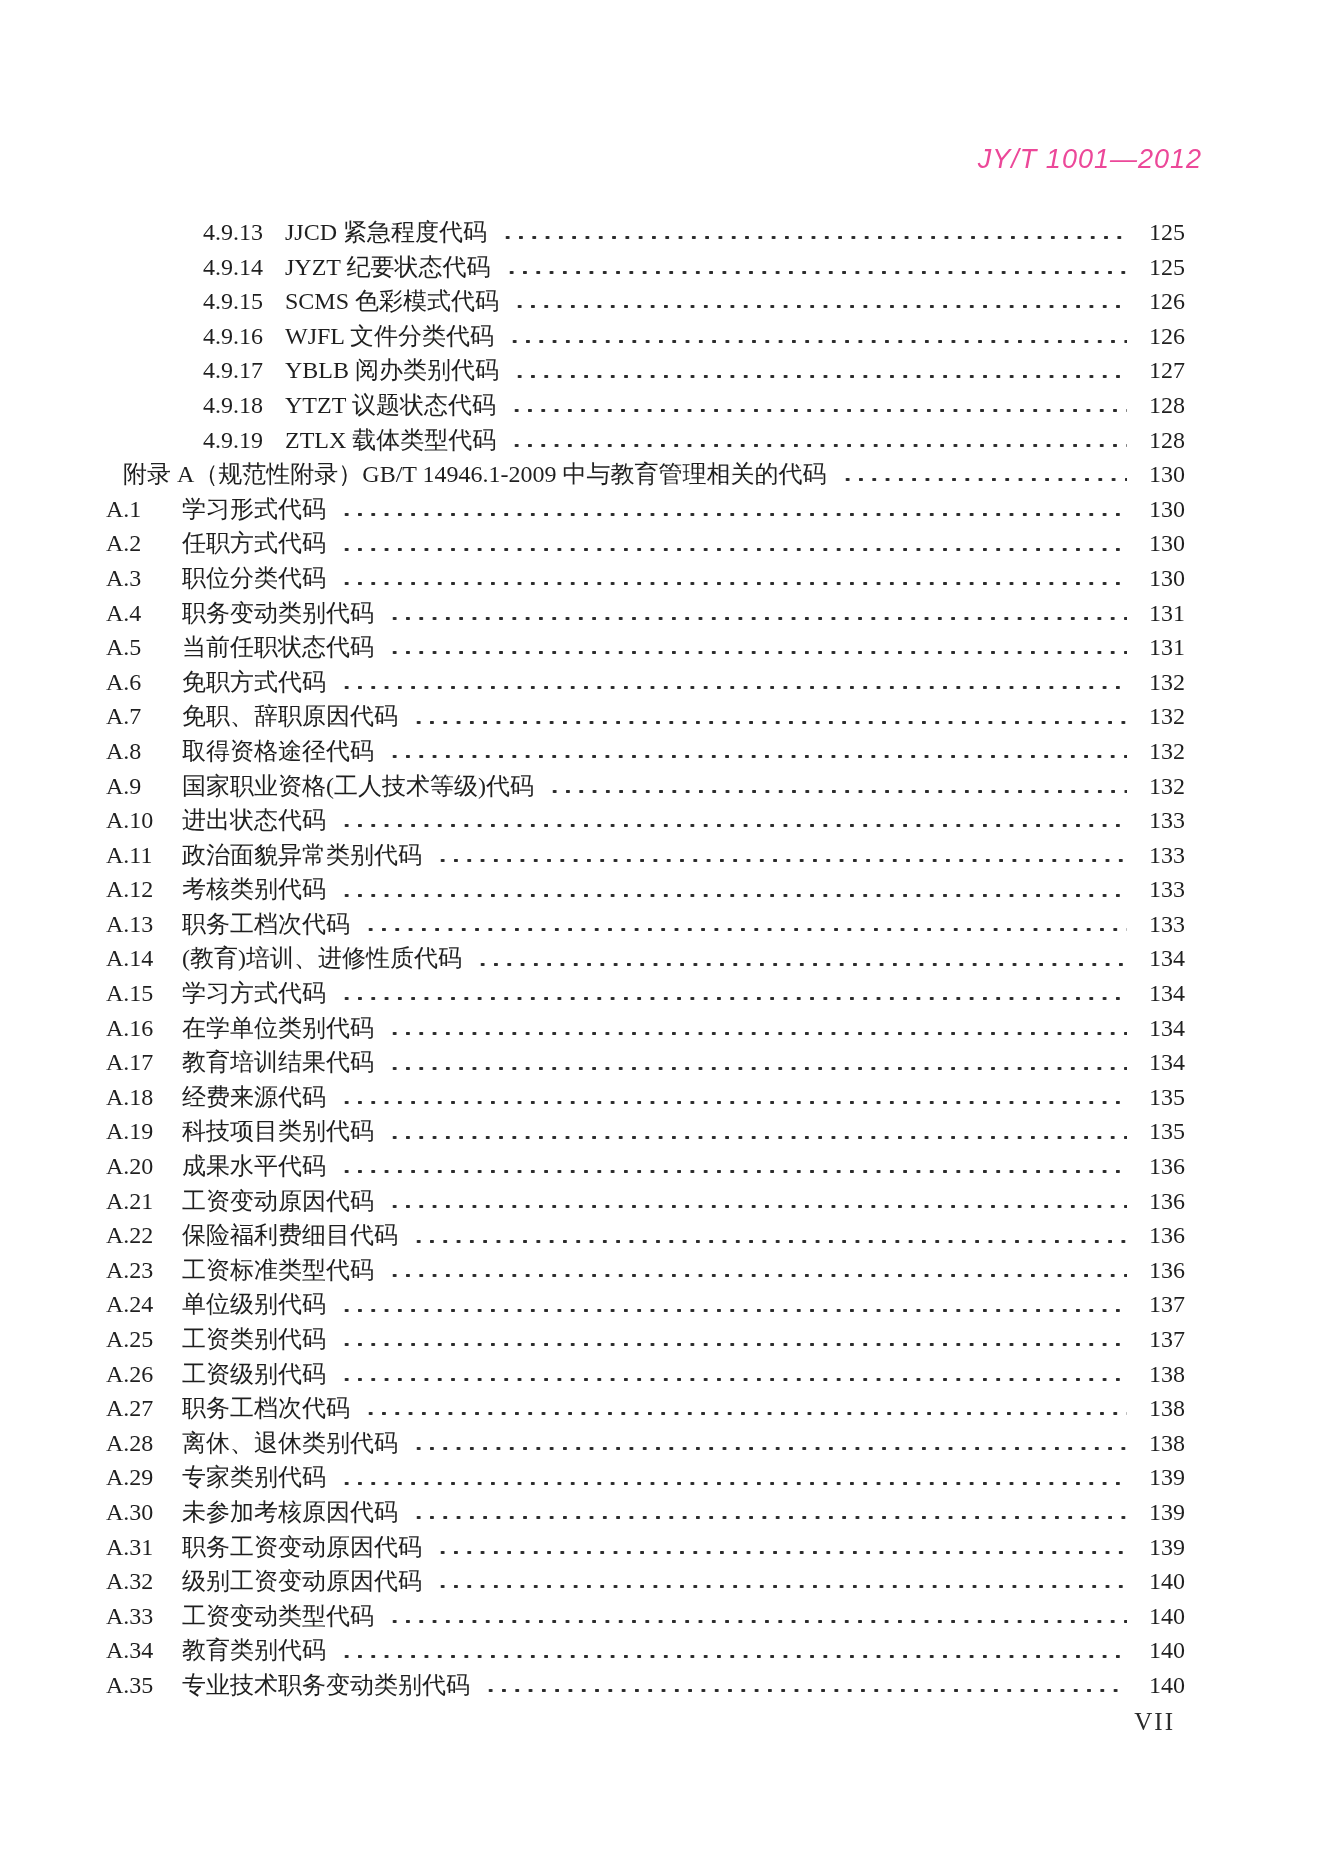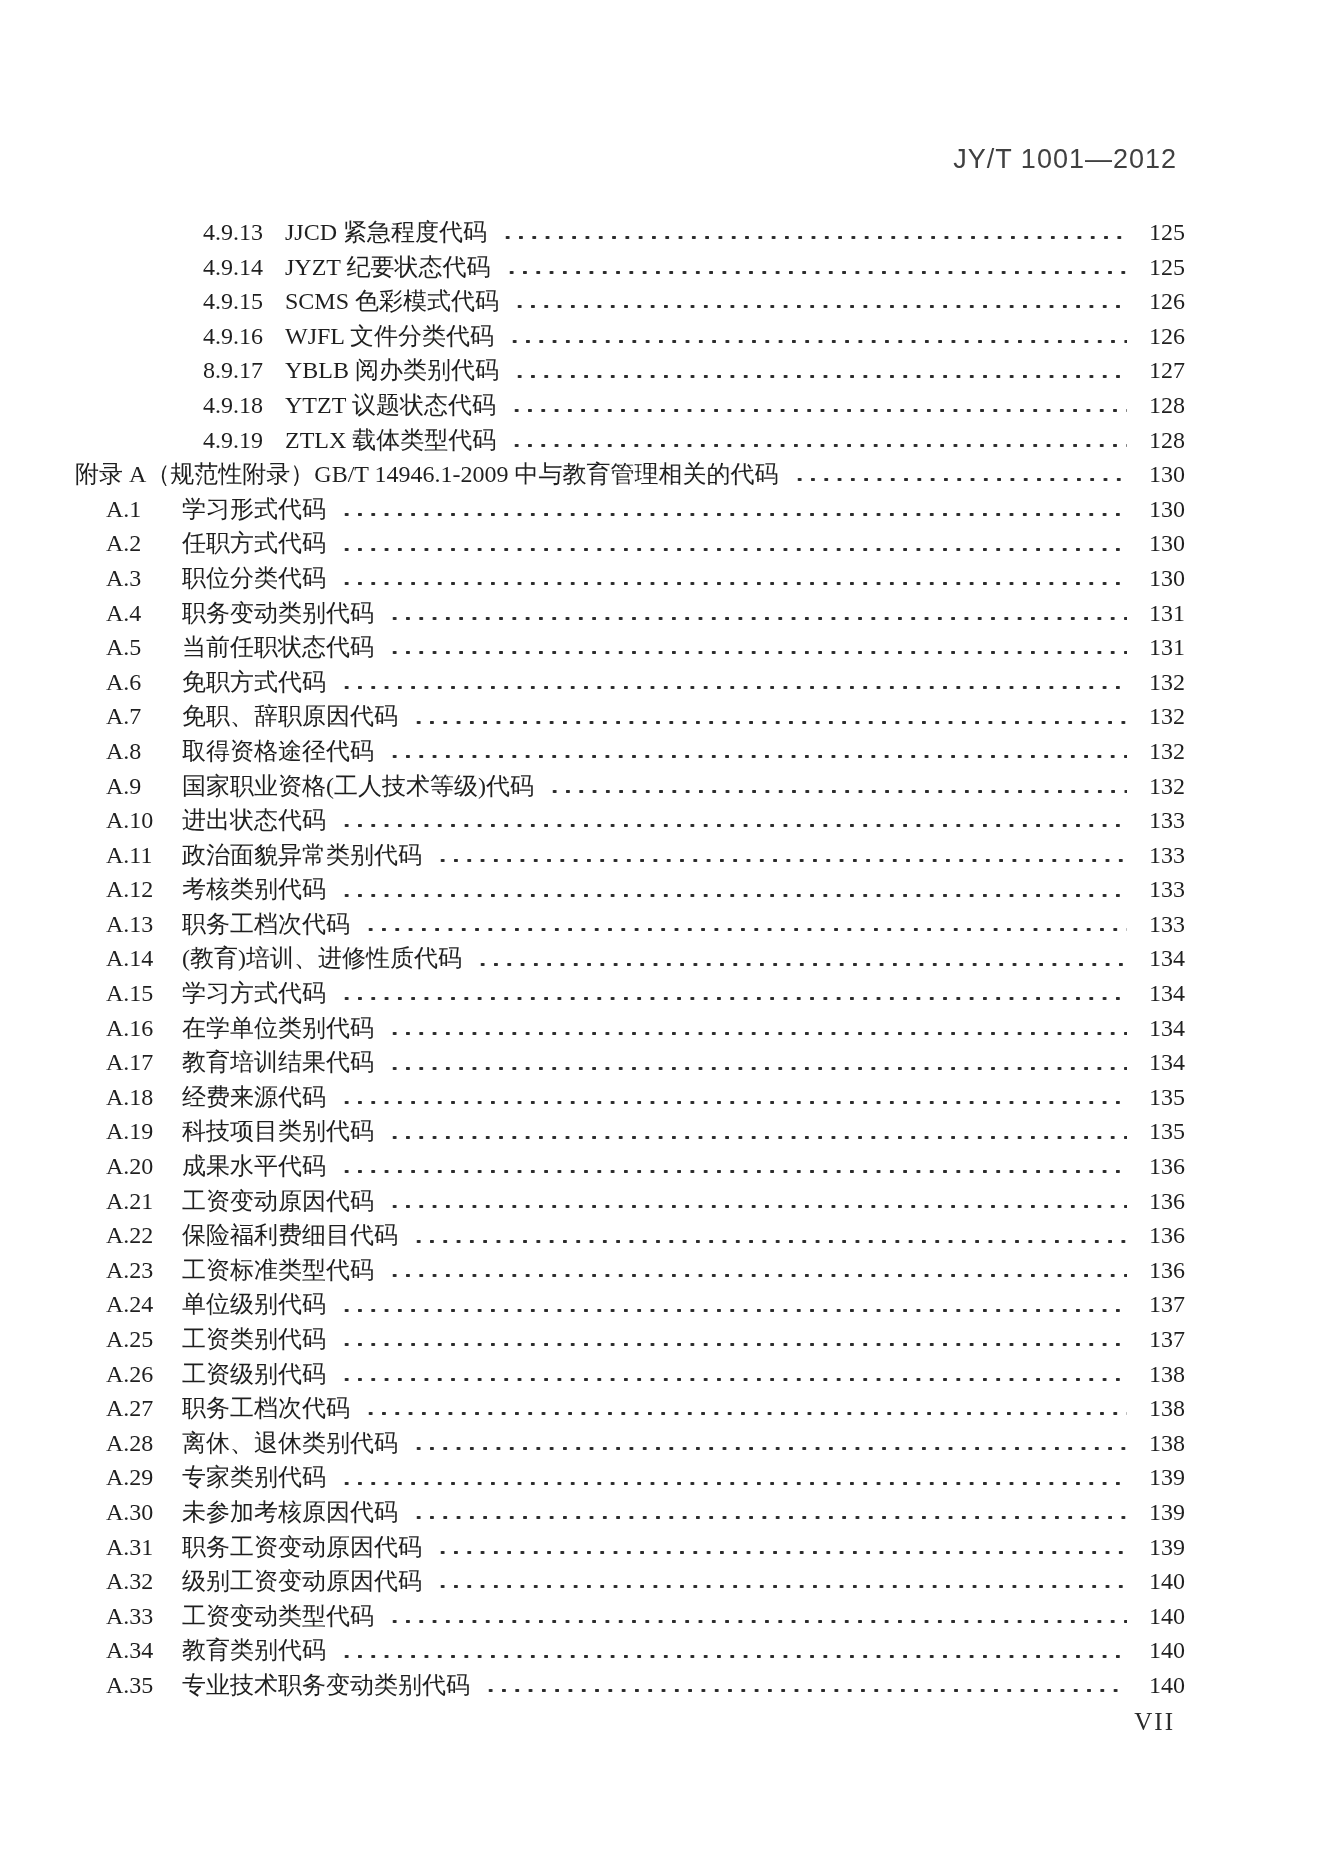--- a/index.html
+++ b/index.html
@@ -8,47 +8,48 @@
     width: 1323px;
     height: 1871px;
     background: #ffffff;
     font-family: "Liberation Serif", "DejaVu Serif", serif;
     color: #1f1f1f;
     overflow: hidden;
   }
   .doc-header {
     position: absolute;
     top: 144px;
-    right: 146px;
+    right: 121px;
     font-family: "Liberation Sans", "DejaVu Sans", sans-serif;
     font-size: 27px;
     letter-spacing: 1px;
-    color: #404040;
+    color: #ec4899;
     white-space: nowrap;
+    font-style: italic;
   }
   .toc {
     position: absolute;
     top: 215px;
     left: 0;
     right: 138px;
   }
   .row {
     display: flex;
     align-items: center;
     height: 34.6px;
     line-height: 34.6px;
     font-size: 24px;
     white-space: nowrap;
   }
   .row .num  { flex: none; }
   .row-l2 { padding-left: 203px; }
   .row-l2 .num { width: 82px; }
   .row-l1 { padding-left: 106px; }
   .row-l1 .num { width: 76px; }
-  .row-l0 { padding-left: 75px; }
+  .row-l0 { padding-left: 75px; margin-left: 48px; }
   .row .title { flex: none; }
   .leader {
     flex: 1 1 auto;
     align-self: stretch;
     margin-left: 10px;
     margin-right: 10px;
     background-image: radial-gradient(circle, #2b2b2b 1.7px, rgba(0,0,0,0) 2.1px);
     background-size: 13.3px 13.3px;
     background-repeat: repeat-x;
     background-position: 4px calc(100% - 5px);
@@ -97,21 +98,21 @@
   </div>
 
   <div class="row row-l2">
     <span class="num">4.9.16</span>
     <span class="title">WJFL 文件分类代码</span>
     <span class="leader"></span>
     <span class="pg">126</span>
   </div>
 
   <div class="row row-l2">
-    <span class="num">8.9.17</span>
+    <span class="num">4.9.17</span>
     <span class="title">YBLB 阅办类别代码</span>
     <span class="leader"></span>
     <span class="pg">127</span>
   </div>
 
   <div class="row row-l2">
     <span class="num">4.9.18</span>
     <span class="title">YTZT 议题状态代码</span>
     <span class="leader"></span>
     <span class="pg">128</span>

